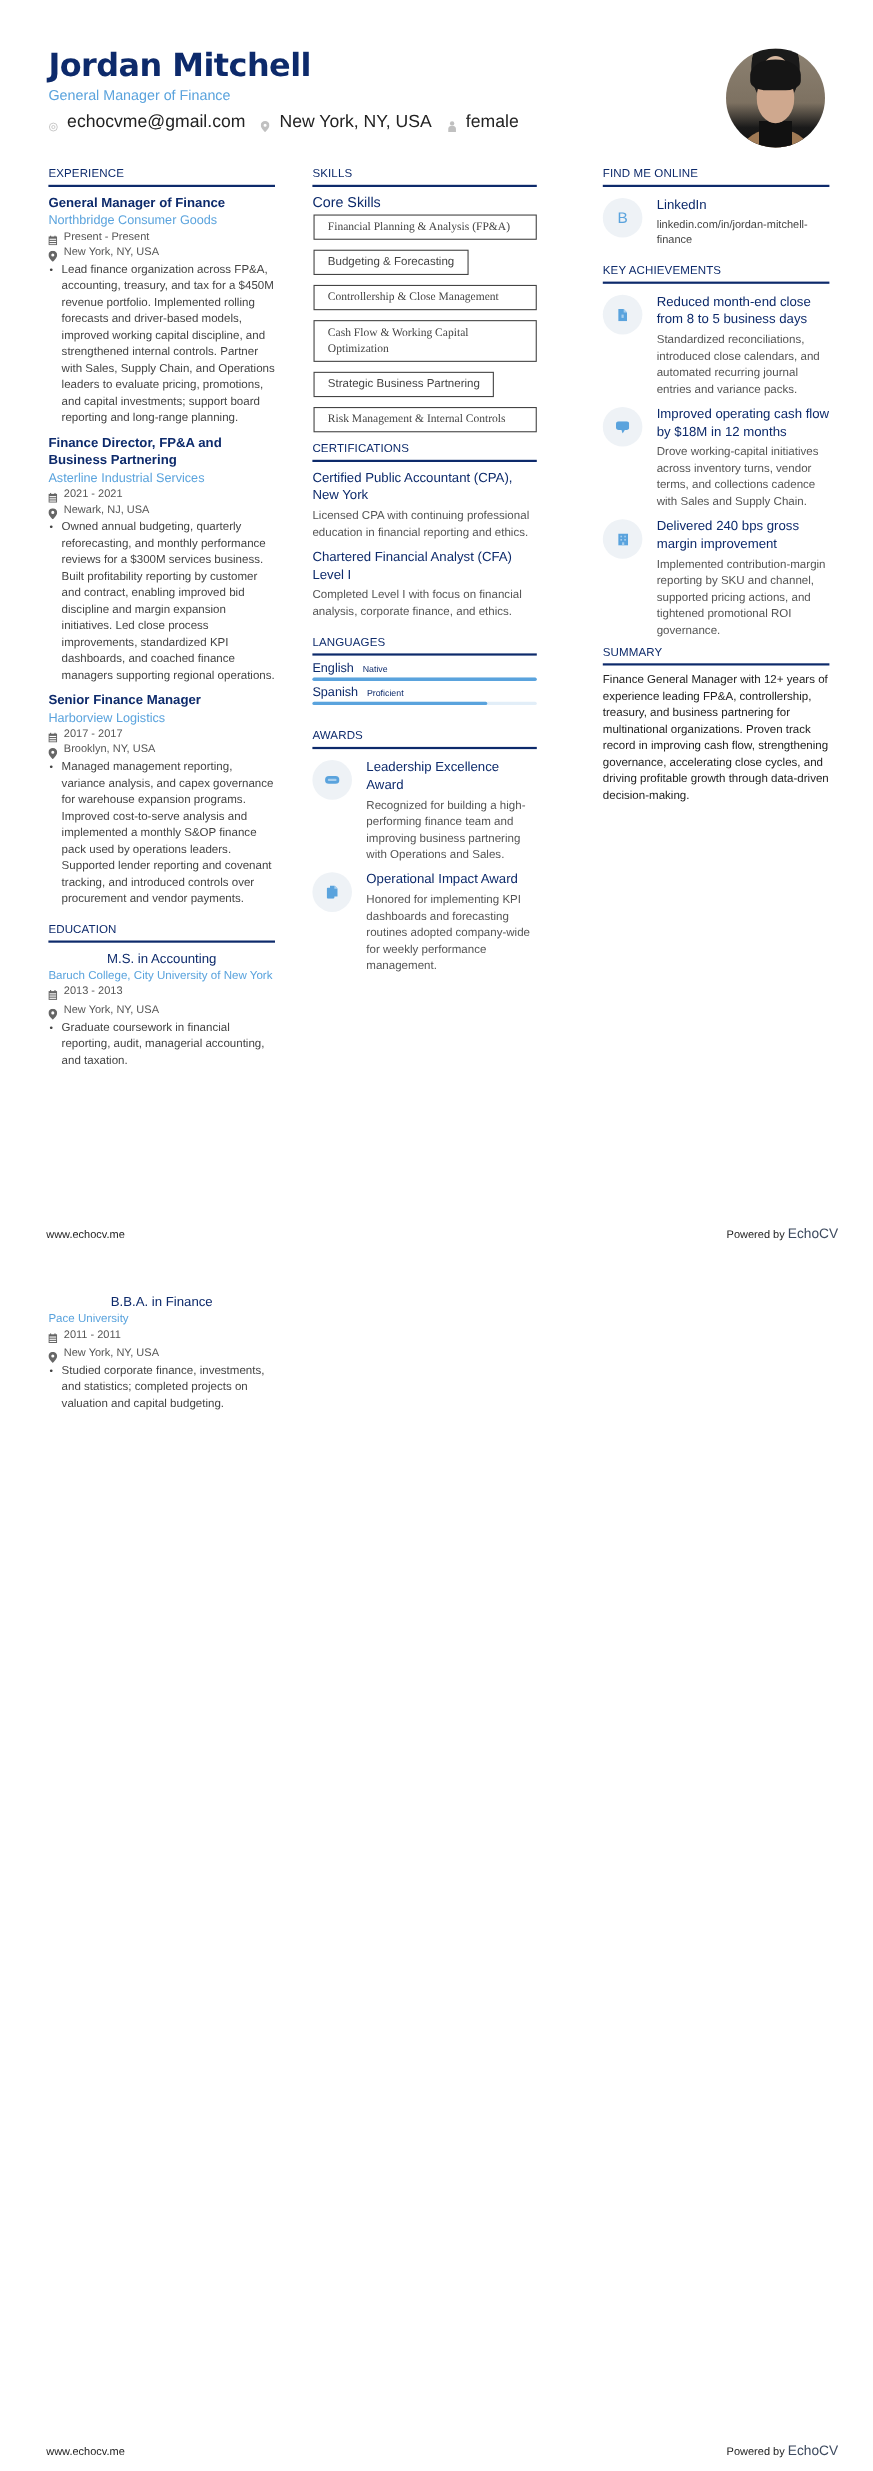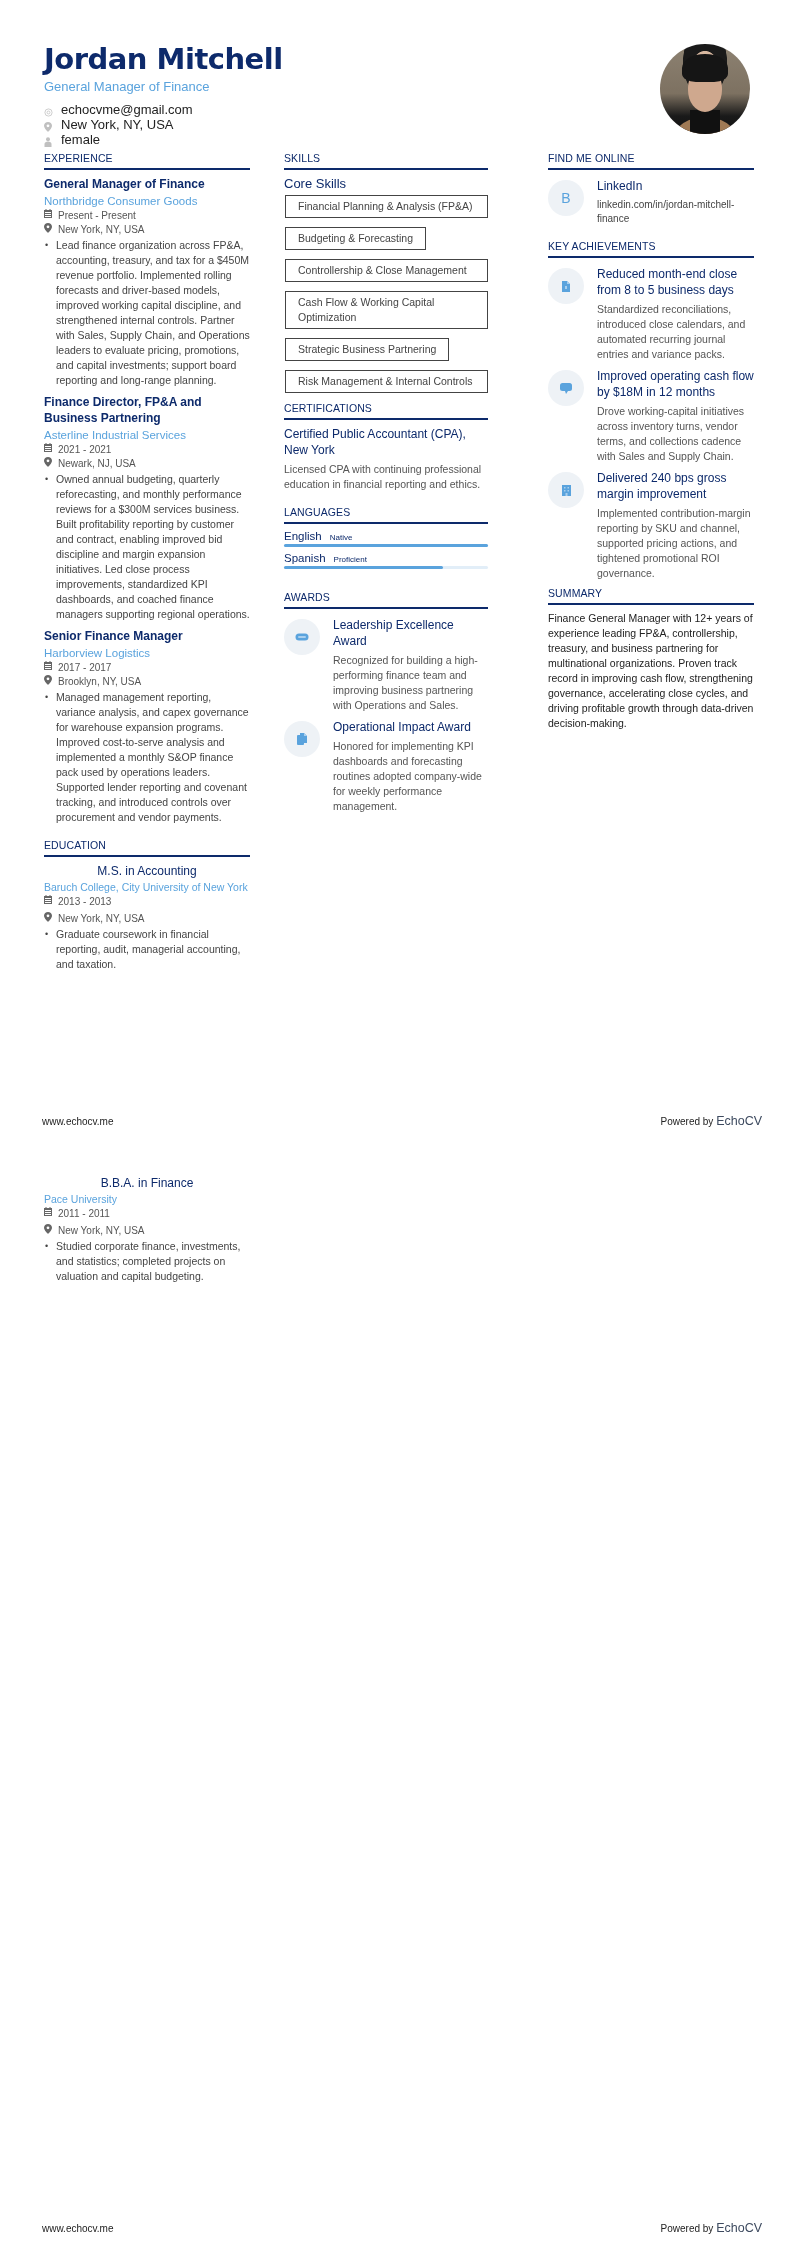--- a/index.html
+++ b/index.html
@@ -2,51 +2,51 @@
 <html><head>
   <meta charset="utf-8">
   <style>
     * { box-sizing: border-box; margin: 0; padding: 0; }
     html, body { width: 794px; height: 2246px; background: #ffffff; }
     body { position: relative; font-family: "Liberation Sans", sans-serif; color: #333; overflow: hidden; }
 
     .header { position: absolute; left: 44px; top: 42px; width: 700px; }
     .name { font-family: "DejaVu Sans", sans-serif; font-weight: bold; font-size: 29px; color: #0d2a6b; letter-spacing: -0.5px; line-height: 34px; }
     .title { font-size: 13px; color: #5aa3dd; margin-top: 3px; }
-    .contacts { margin-top: 8px; display: flex; align-items: flex-start; font-size: 13px; color: #222; flex-direction: column; }
+    .contacts { margin-top: 8px; display: flex; align-items: flex-end; font-size: 16px; color: #222; }
     .contact { display: flex; align-items: center; margin-right: 14px; }
     .cicon { width: 8px; height: 9px; margin-right: 9px; display: inline-block; color: #bbb; }
     .photo { position: absolute; left: 660px; top: 44px; width: 90px; height: 90px; border-radius: 50%;
       background: radial-gradient(ellipse at 50% 30%, #d8b8a0 0 22%, transparent 23%),
                   radial-gradient(ellipse at 50% 20%, #1a1a1a 0 34%, transparent 35%),
                   linear-gradient(180deg, #8d8272 0%, #7d7161 55%, #1a1a1a 80%, #111 100%); overflow: hidden; }
     .photo .face { position: absolute; left: 28px; top: 24px; width: 34px; height: 44px; border-radius: 45% 45% 50% 50%; background: #cfa88e; }
     .photo .hair { position: absolute; left: 22px; top: 10px; width: 46px; height: 28px; border-radius: 50% 50% 30% 30%; background: #151515; }
     .photo .coat { position: absolute; left: 10px; top: 74px; width: 70px; height: 30px; background: #a07a55; border-radius: 30px 30px 0 0; }
     .photo .neck2 { position: absolute; left: 30px; top: 66px; width: 30px; height: 30px; background: #111; }
 
     .col { position: absolute; top: 152px; }
     .col1 { left: 44px; width: 206px; }
     .col2 { left: 284px; width: 204px; }
     .col3 { left: 548px; width: 206px; }
 
     .sec-title { font-size: 10.5px; color: #0d2a6b; letter-spacing: 0.1px; padding-bottom: 4px; border-bottom: 2.5px solid #0d2a6b; margin-bottom: 6px; text-transform: uppercase; }
     .job-title { font-weight: bold; font-size: 12px; color: #0d2a6b; line-height: 16px; }
     .company { font-size: 11.5px; color: #5aa3dd; line-height: 16px; margin-top: 1px; }
-    .meta { font-size: 10px; color: #555; line-height: 14px; display: flex; align-items: flex-start; }
+    .meta { font-size: 10px; color: #555; line-height: 14px; display: flex; align-items: flex-end; }
     .meta .micon { width: 8px; height: 9px; margin-right: 6px; display: inline-flex; }
     .bullet { display: flex; font-size: 10.5px; color: #444; line-height: 15px; margin-top: 1px; }
     .bullet .dot { width: 12px; flex: 0 0 12px; font-size: 9px; padding-left: 1px; }
     .entry { margin-bottom: 6px; }
 
     .edu-title { font-size: 12px; color: #0d2a6b; line-height: 16px; text-align: center; }
 
     .sub-title { font-size: 13px; color: #0d2a6b; margin-bottom: 4px; }
     .skill { display: inline-block; border: 1px solid #444; padding: 3px 12px; font-size: 10.5px; color: #444; line-height: 15px; margin-bottom: 9px; margin-left: 1px; }
-    .skill.full { display: block; width: 203px; }
+    .skill.full { display: block; width: 203px; font-family: Liberation Serif, serif; }
 
     .cert-title { font-size: 12px; color: #0d2a6b; line-height: 16px; }
     .cert-desc { font-size: 10.5px; color: #555; line-height: 15px; margin-top: 4px; margin-bottom: 6px; }
 
     .lang { margin-bottom: 5px; }
     .lang-row { display: flex; align-items: baseline; }
     .lang-name { font-size: 11.5px; color: #0d2a6b; margin-right: 8px; }
     .lang-level { font-size: 8px; color: #0d2a6b; }
     .bar { height: 3px; background: #e2eef8; margin-top: 2px; border-radius: 2px; }
     .bar-fill { height: 3px; background: #5aa3dd; border-radius: 2px; }
@@ -242,20 +242,24 @@
     <span class="skill full">Cash Flow &amp; Working Capital Optimization</span>
     <span class="skill">Strategic Business Partnering</span>
     <span class="skill full">Risk Management &amp; Internal Controls</span>
   </div>
 
   <div class="sec-title" style="margin-top:8px;">CERTIFICATIONS</div>
   <div>
     <div class="cert-title">Certified Public Accountant (CPA), New York</div>
     <div class="cert-desc">Licensed CPA with continuing professional education in financial reporting and ethics.</div>
   </div>
+  <div>
+    <div class="cert-title">Chartered Financial Analyst (CFA) Level I</div>
+    <div class="cert-desc">Completed Level I with focus on financial analysis, corporate finance, and ethics.</div>
+  </div>
 
   <div class="sec-title" style="margin-top:14px;">LANGUAGES</div>
   <div class="lang">
     <div class="lang-row">
       <span class="lang-name">English</span>
       <span class="lang-level">Native</span>
     </div>
     <div class="bar">
         <div class="bar-fill" style="width:100%"></div>
       </div>

